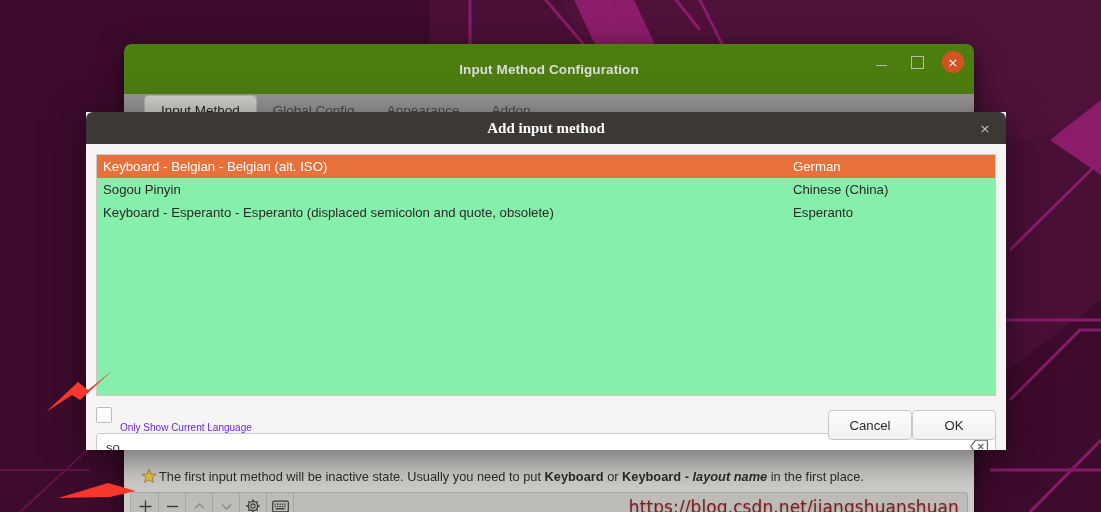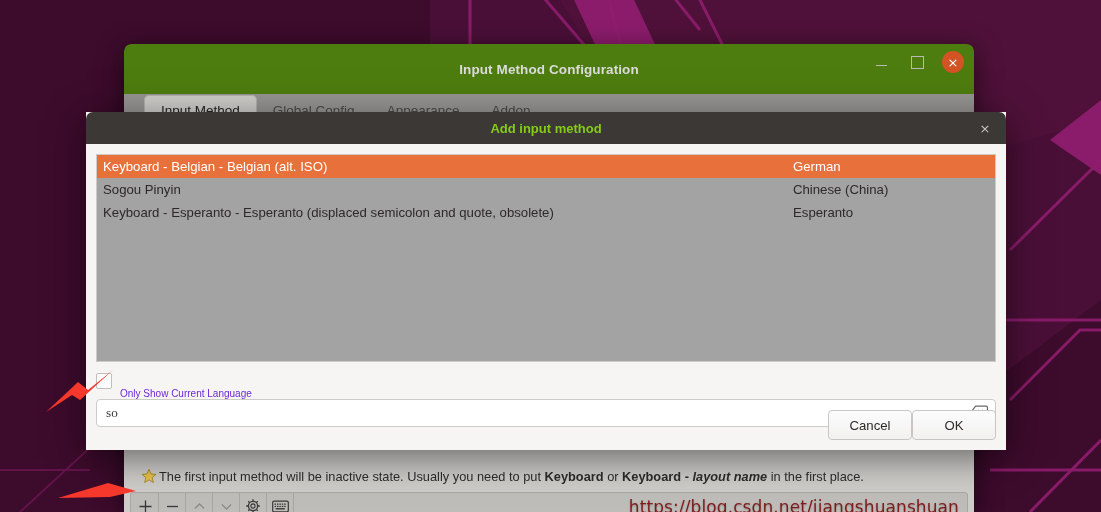--- a/index.html
+++ b/index.html
@@ -137,41 +137,42 @@
     overflow: hidden;
   }
   #dialog-titlebar {
     position: relative;
     height: 32px;
     background: #3b3836;
     border-radius: 7px 7px 0 0;
     display: flex; align-items: center; justify-content: center;
   }
   #dialog-title {
-    color: #84cc16;
-    font-size: 13px;
+    color: #ffffff;
+    font-size: 15px;
     font-weight: bold;
+    font-family: Liberation Serif, serif;
   }
   #dialog-close {
     position: absolute; right: 12px; top: 7px;
     width: 18px; height: 18px;
     display: flex; align-items: center; justify-content: center;
     color: #c7c5c3; font-size: 13px;
     font-family: "DejaVu Sans", sans-serif;
   }
   #dialog-content {
     padding: 10px;
     height: 306px;
     position: relative;
   }
 
   
   #im-list {
-    height: 208px;
-    background: #a3a3a3;
+    height: 242px;
+    background: #86efac;
     border: 1px solid #cdcbc8;
     overflow: hidden;
   }
   .im-row {
     height: 23px;
     display: flex; align-items: center;
     padding: 0 6px 0 6px;
     font-size: 13.2px;
     color: #2c2a28;
   }
@@ -200,21 +201,21 @@
     height: 28px;
   }
   #search-input {
     width: 100%; height: 28px;
     background: #fff;
     border: 1px solid #cdcbc8;
     border-radius: 4px;
     padding: 0 34px 0 9px;
     font-size: 13.2px;
     color: #3c3a38;
-    font-family: Liberation Serif, serif;
+    font-family: Liberation Sans, sans-serif;
     outline: none;
   }
   #clear-icon {
     position: absolute; right: 8px; top: 6px;
     width: 18px; height: 15px;
     color: #6a6866;
   }
 
   
   #dialog-buttons {

